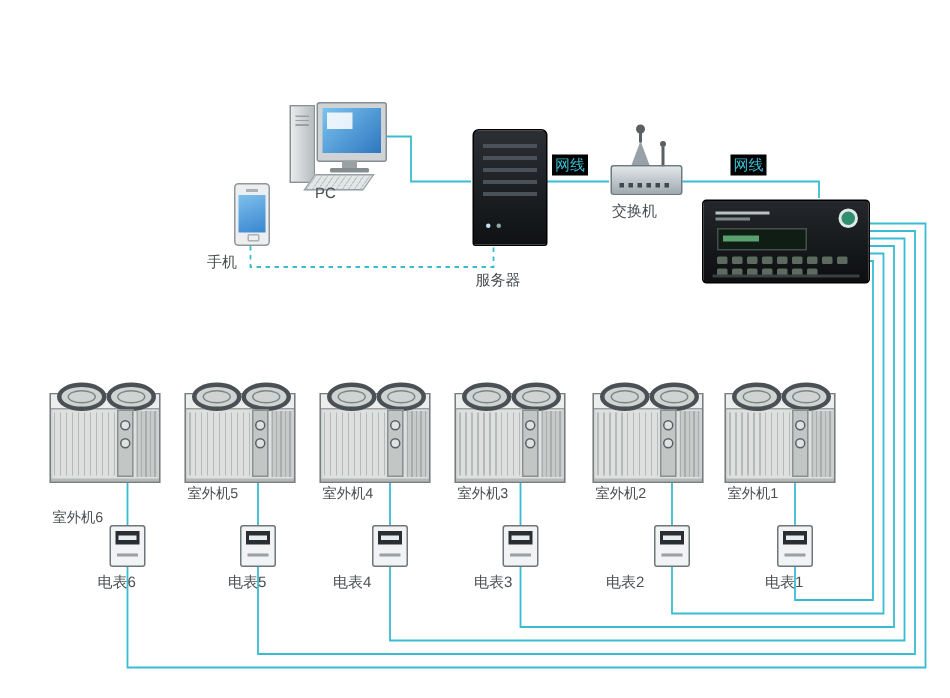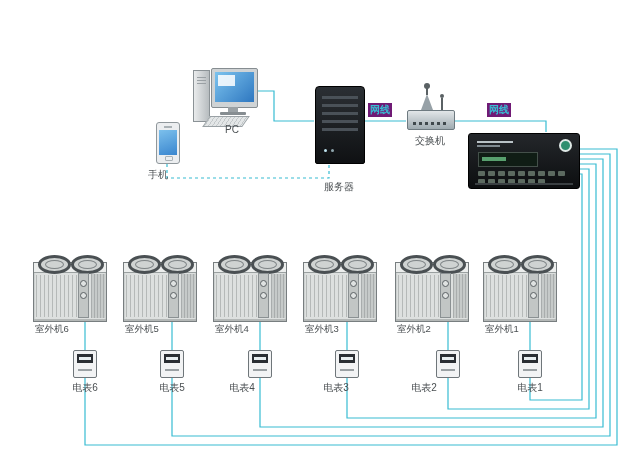--- a/index.html
+++ b/index.html
@@ -4,23 +4,23 @@
 <style>
   html,body{margin:0;padding:0;background:#fff;}
   .canvas{position:relative;width:633px;height:465px;background:#fff;overflow:hidden;
           font-family:"Liberation Sans","DejaVu Sans",sans-serif;}
   .abs{position:absolute;}
   .title{position:absolute;left:28px;top:8px;font-size:17px;font-weight:700;
          color:var(--title_green,#33a93d);letter-spacing:1px;}
   .wires{position:absolute;left:0;top:0;width:633px;height:465px;}
   .wire{fill:none;stroke:var(--cable_cyan,#38bcd2);stroke-width:1.2;}
   .dashed{stroke-dasharray:3 3;}
-  .lbl{position:absolute;font-size:10px;color:#4a4f52;text-align:center;white-space:nowrap;}
+  .lbl{position:absolute;font-size:10px;color:#4a4f52;white-space:nowrap;}
   .cable-label{position:absolute;font-size:10px;color:var(--cable_cyan,#38bcd2);
-               background:#701a75;padding:0 2px;white-space:nowrap;font-weight:bold;}
+               background:#000000;padding:0 2px;white-space:nowrap;}
 
   
   .phone{position:absolute;left:156px;top:122px;width:22px;height:40px;background:#eceef0;
          border:1px solid #8f979b;border-radius:3px;}
   .phone .pscr{position:absolute;left:2px;top:7px;right:2px;bottom:8px;
                background:linear-gradient(160deg,#7cc0ec,#3a86cf);}
   .phone .pspk{position:absolute;left:7px;top:3px;width:8px;height:2px;background:#aab2b6;}
   .phone .phome{position:absolute;left:8px;bottom:2px;width:6px;height:3px;border:1px solid #aab2b6;border-radius:1px;}
 
   
@@ -197,21 +197,21 @@
     <i class="utop"></i>
     <i class="fan f1"></i>
     <i class="fan f2"></i>
     <i class="slats"></i>
     <i class="strip">
         <b class="v1"></b>
         <b class="v2"></b>
       </i>
     <i class="uside"></i>
   </div>
-  <div class="lbl ulbl" style="left:35px;top:323px">室外机6</div>
+  <div class="lbl ulbl" style="left:35px;top:339px">室外机6</div>
 
   <div class="unit" style="left:123px">
     <i class="utop"></i>
     <i class="fan f1"></i>
     <i class="fan f2"></i>
     <i class="slats"></i>
     <i class="strip">
         <b class="v1"></b>
         <b class="v2"></b>
       </i>

